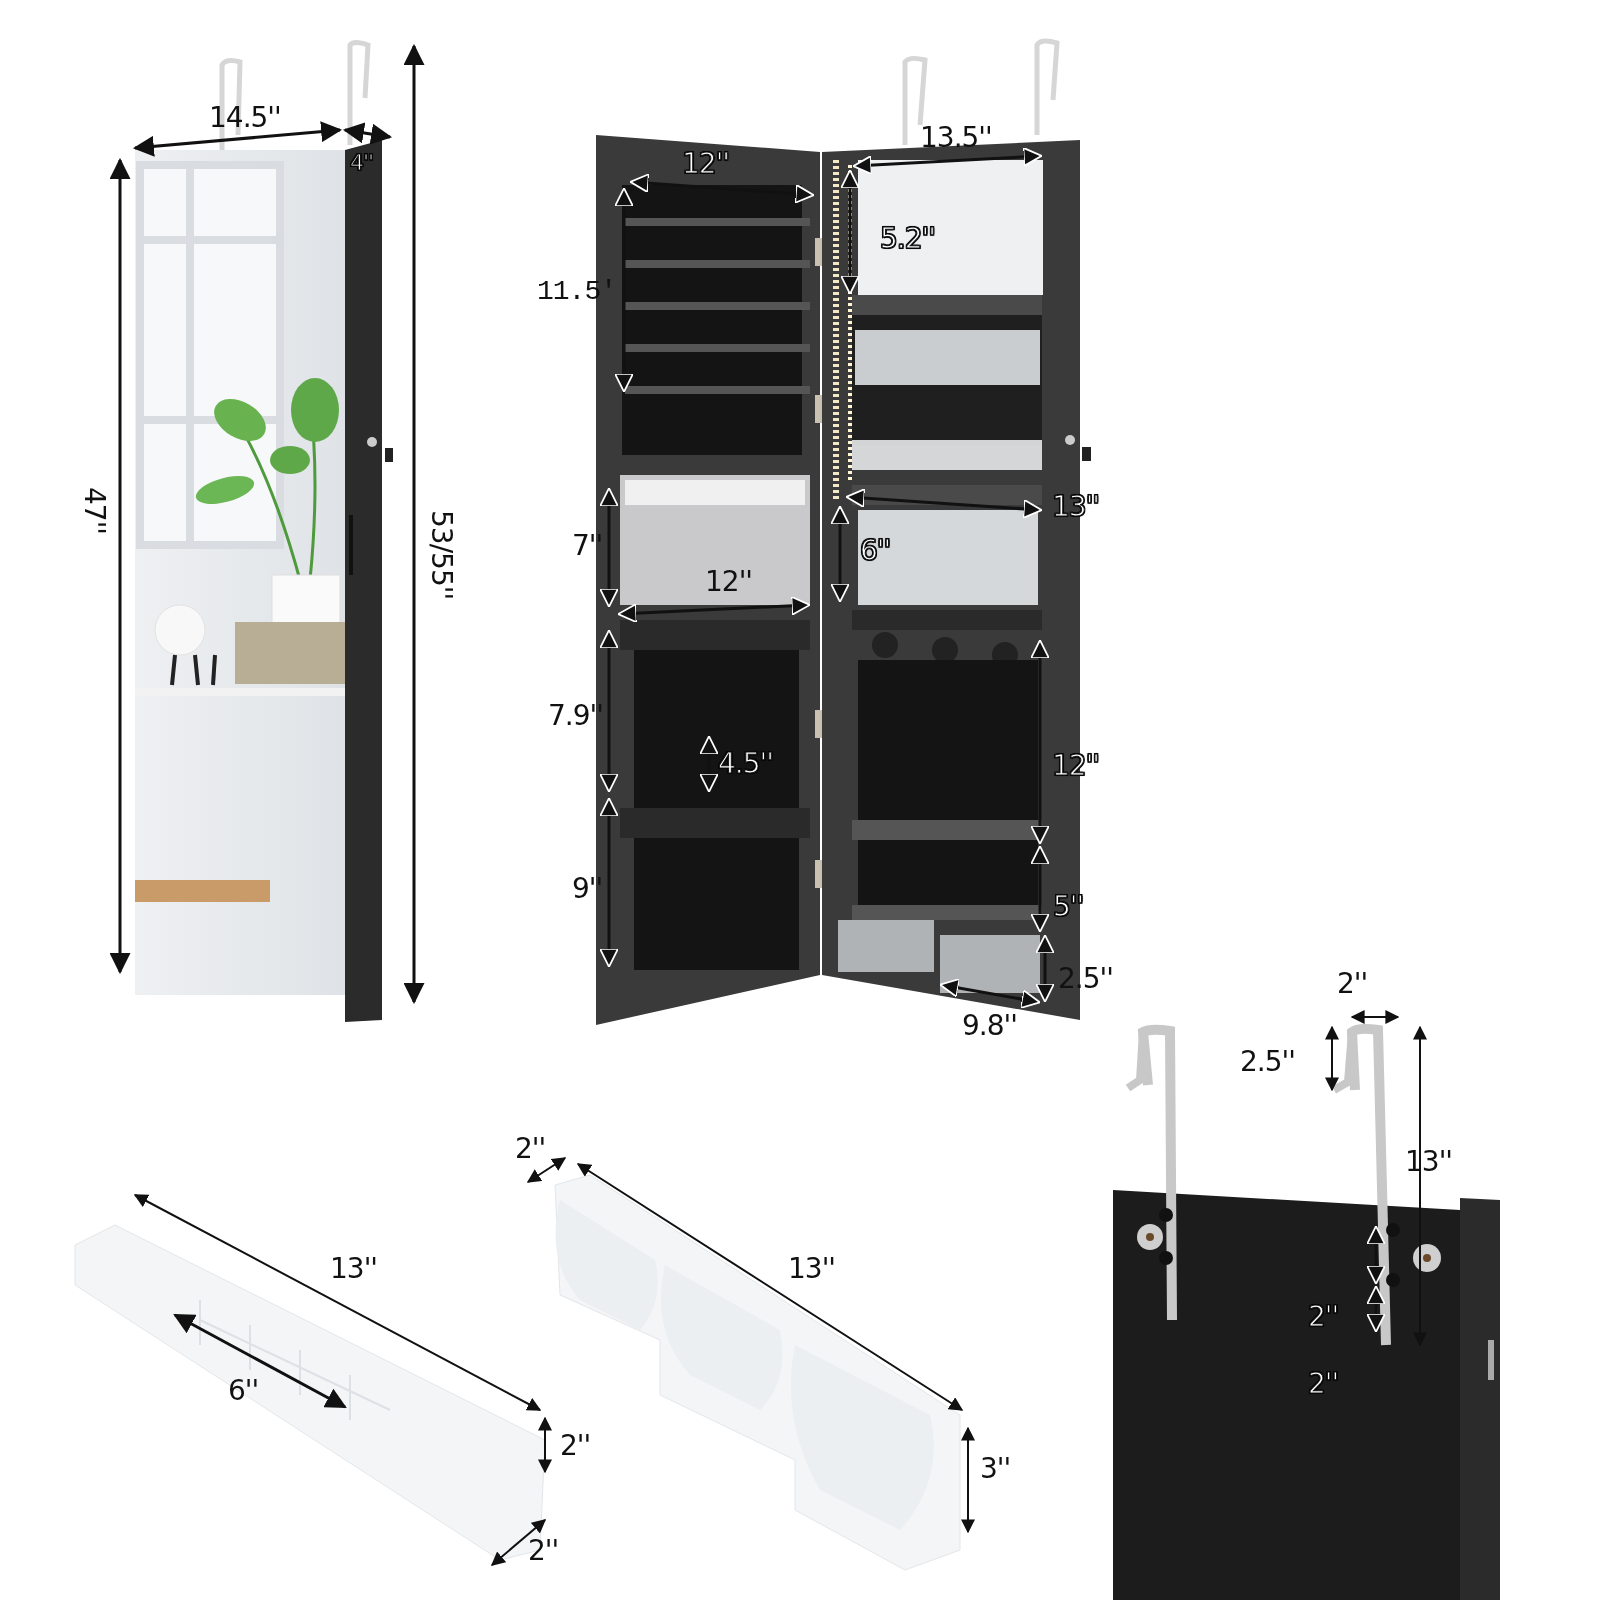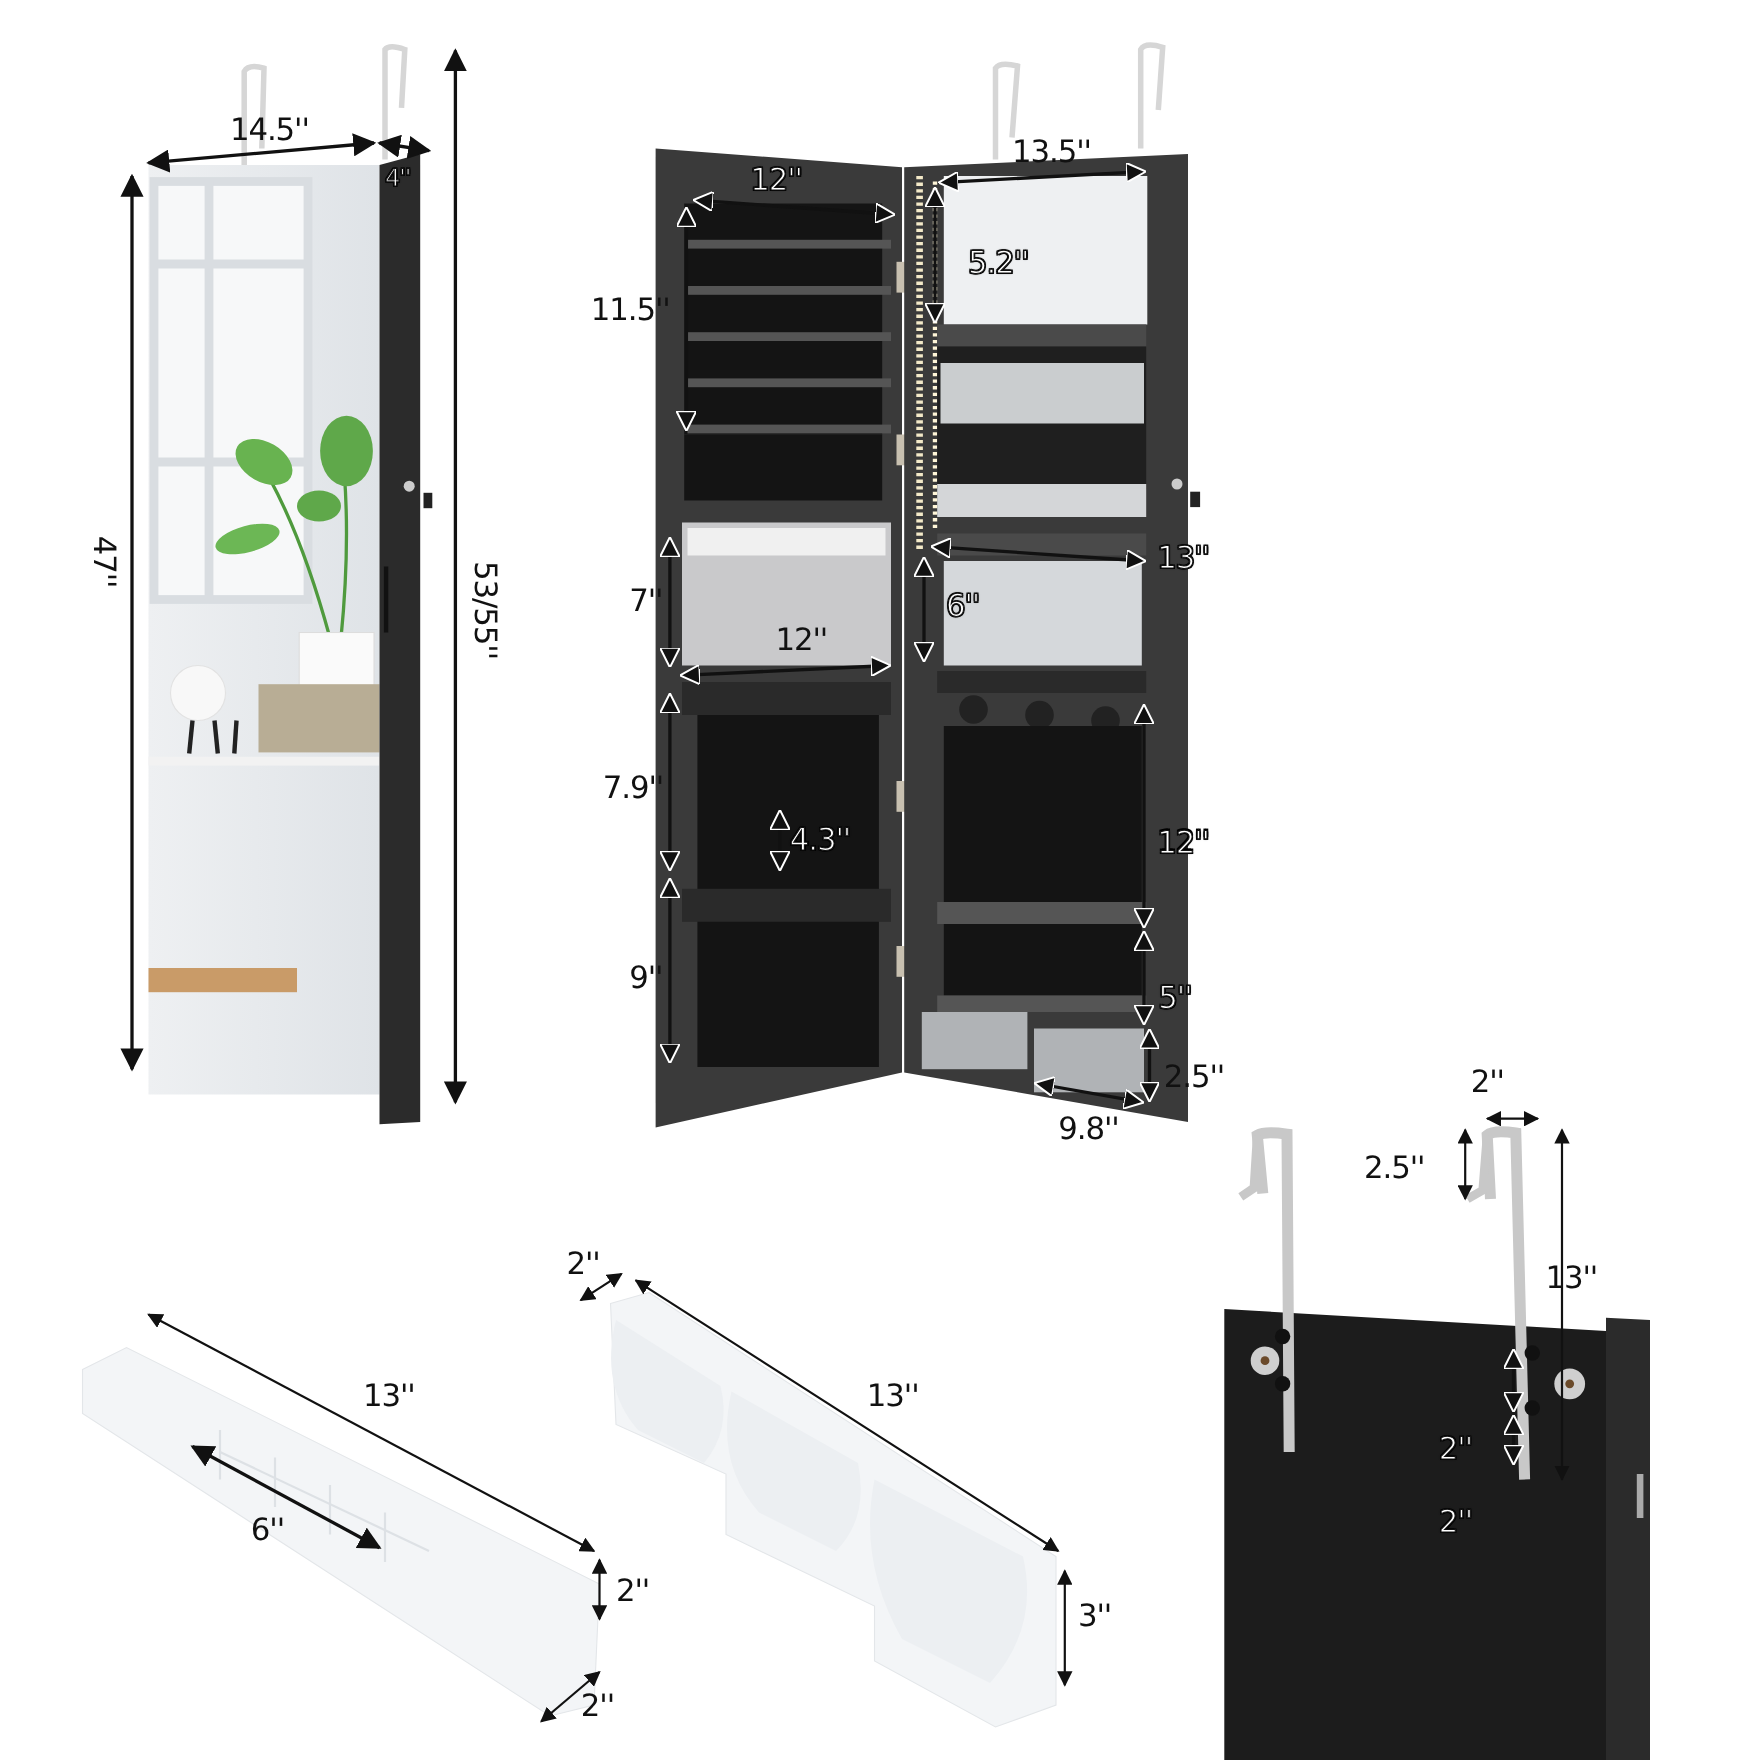--- a/index.html
+++ b/index.html
@@ -183,25 +183,25 @@
     <line x1="1376" y1="1288" x2="1376" y2="1330" stroke="#111" stroke-width="3" marker-start="url(#ahw)" marker-end="url(#ahw)"></line>
   </g>
 </svg>
 
 <div class="lbl" style="left:209px;top:104px;">14.5''</div>
 <div class="lbl w" style="left:350px;top:152px;font-size:22px;">4''</div>
 <div class="lbl" style="left:78px;top:487px;transform:rotate(90deg);transform-origin:left top;left:108px;">47''</div>
 <div class="lbl" style="left:455px;top:510px;transform:rotate(90deg);transform-origin:left top;">53/55''</div>
 
 <div class="lbl w" style="left:682px;top:150px;">12''</div>
-<div class="lbl" style="left:537px;top:268px;">11.5''</div>
+<div class="lbl" style="left:537px;top:278px;font-family:Liberation Mono, monospace;">11.5''</div>
 <div class="lbl" style="left:572px;top:532px;">7''</div>
 <div class="lbl" style="left:705px;top:568px;">12''</div>
 <div class="lbl" style="left:548px;top:702px;">7.9''</div>
-<div class="lbl w" style="left:718px;top:750px;">4.3''</div>
+<div class="lbl w" style="left:718px;top:750px;">4.5''</div>
 <div class="lbl" style="left:572px;top:875px;">9''</div>
 
 <div class="lbl" style="left:920px;top:124px;">13.5''</div>
 <div class="lbl w" style="left:880px;top:225px;">5.2''</div>
 <div class="lbl w" style="left:1052px;top:493px;">13''</div>
 <div class="lbl w" style="left:860px;top:537px;">6''</div>
 <div class="lbl w" style="left:1052px;top:752px;">12''</div>
 <div class="lbl w" style="left:1053px;top:893px;">5''</div>
 <div class="lbl" style="left:1058px;top:965px;">2.5''</div>
 <div class="lbl" style="left:962px;top:1012px;">9.8''</div>

